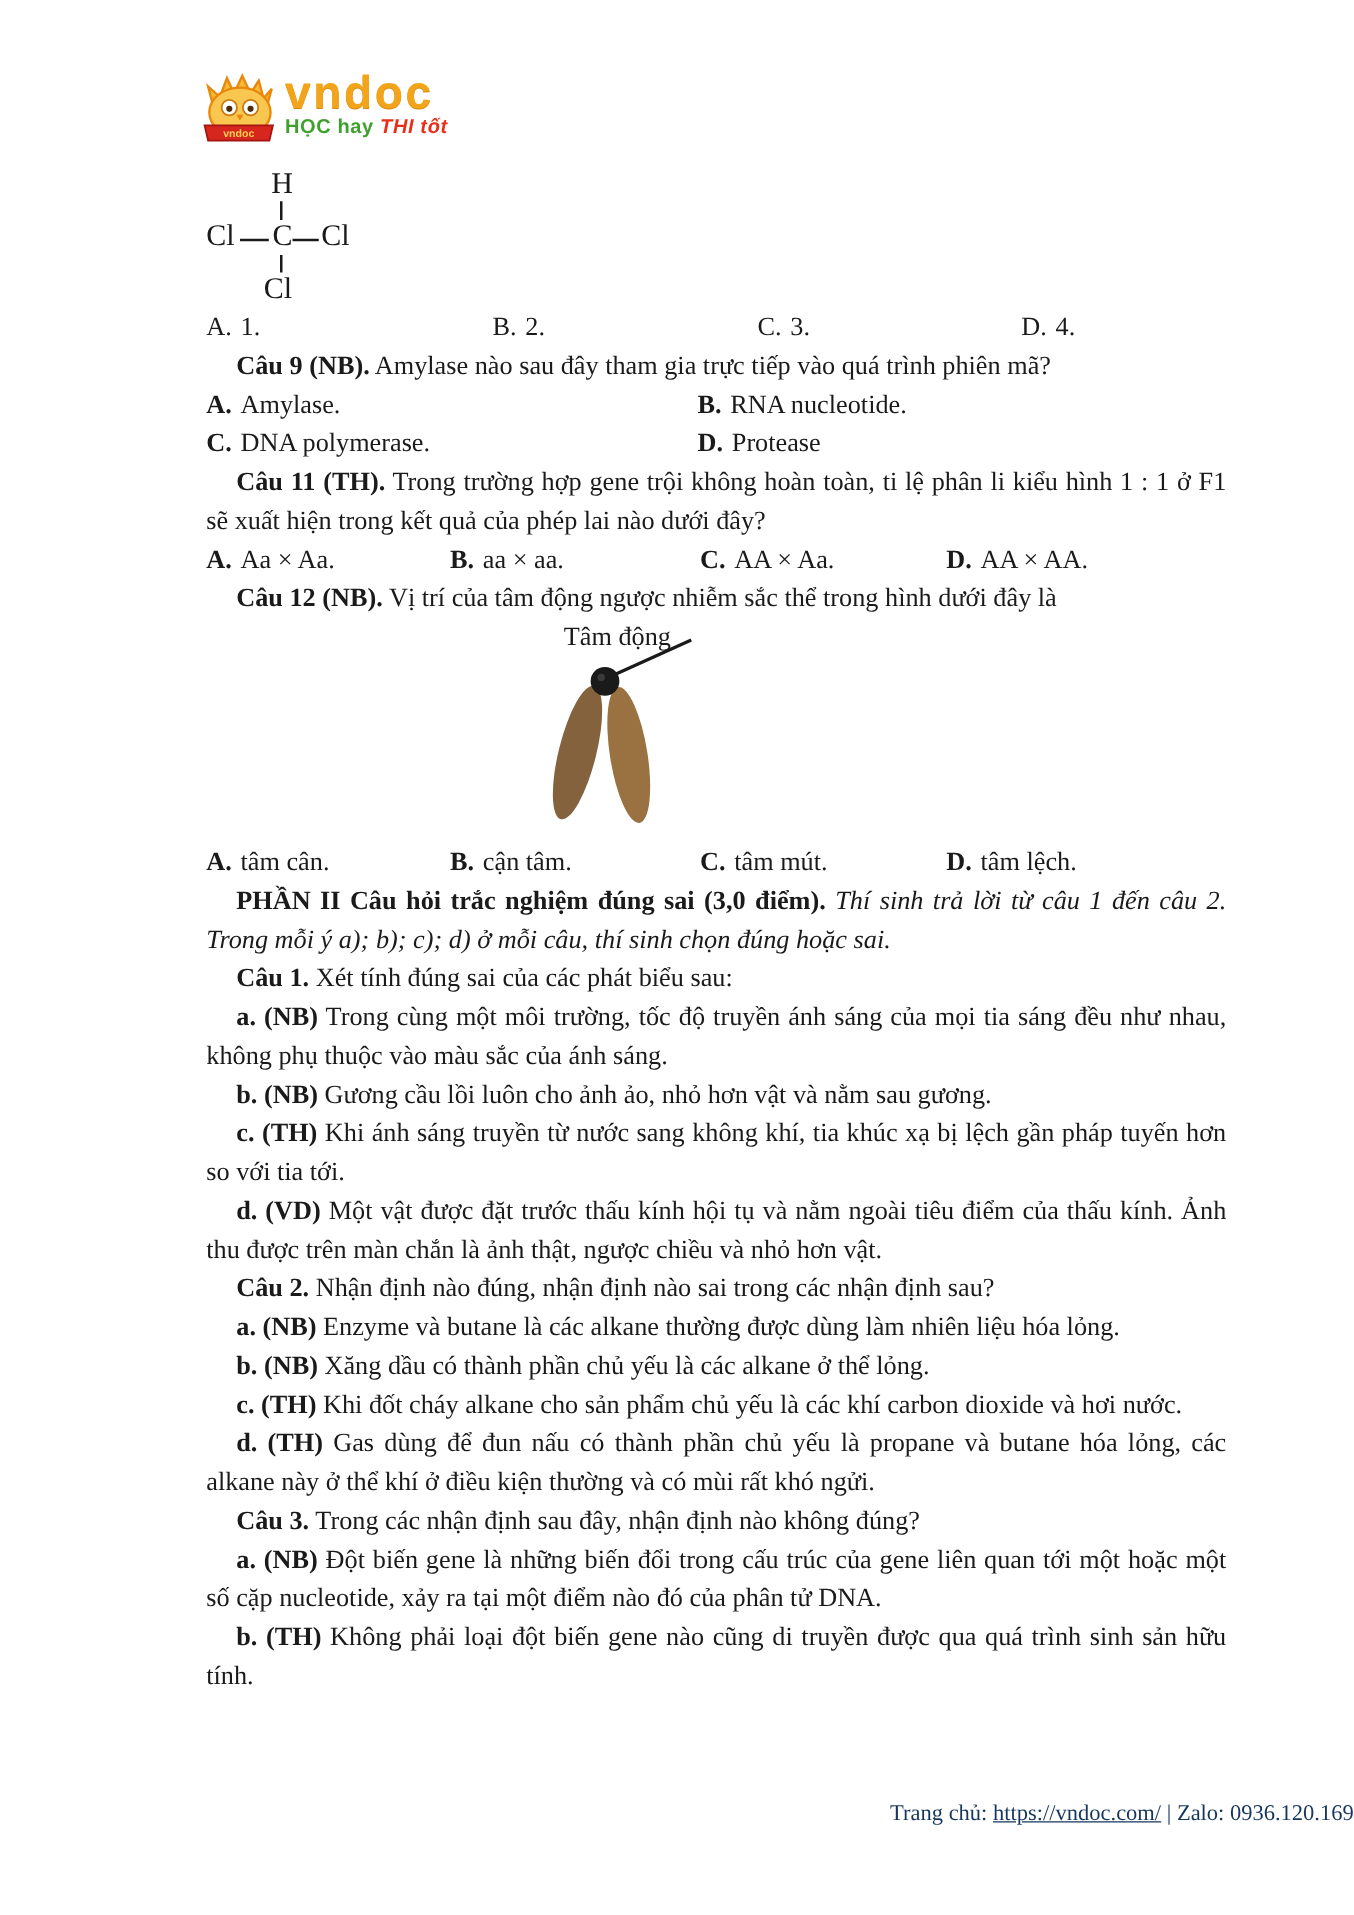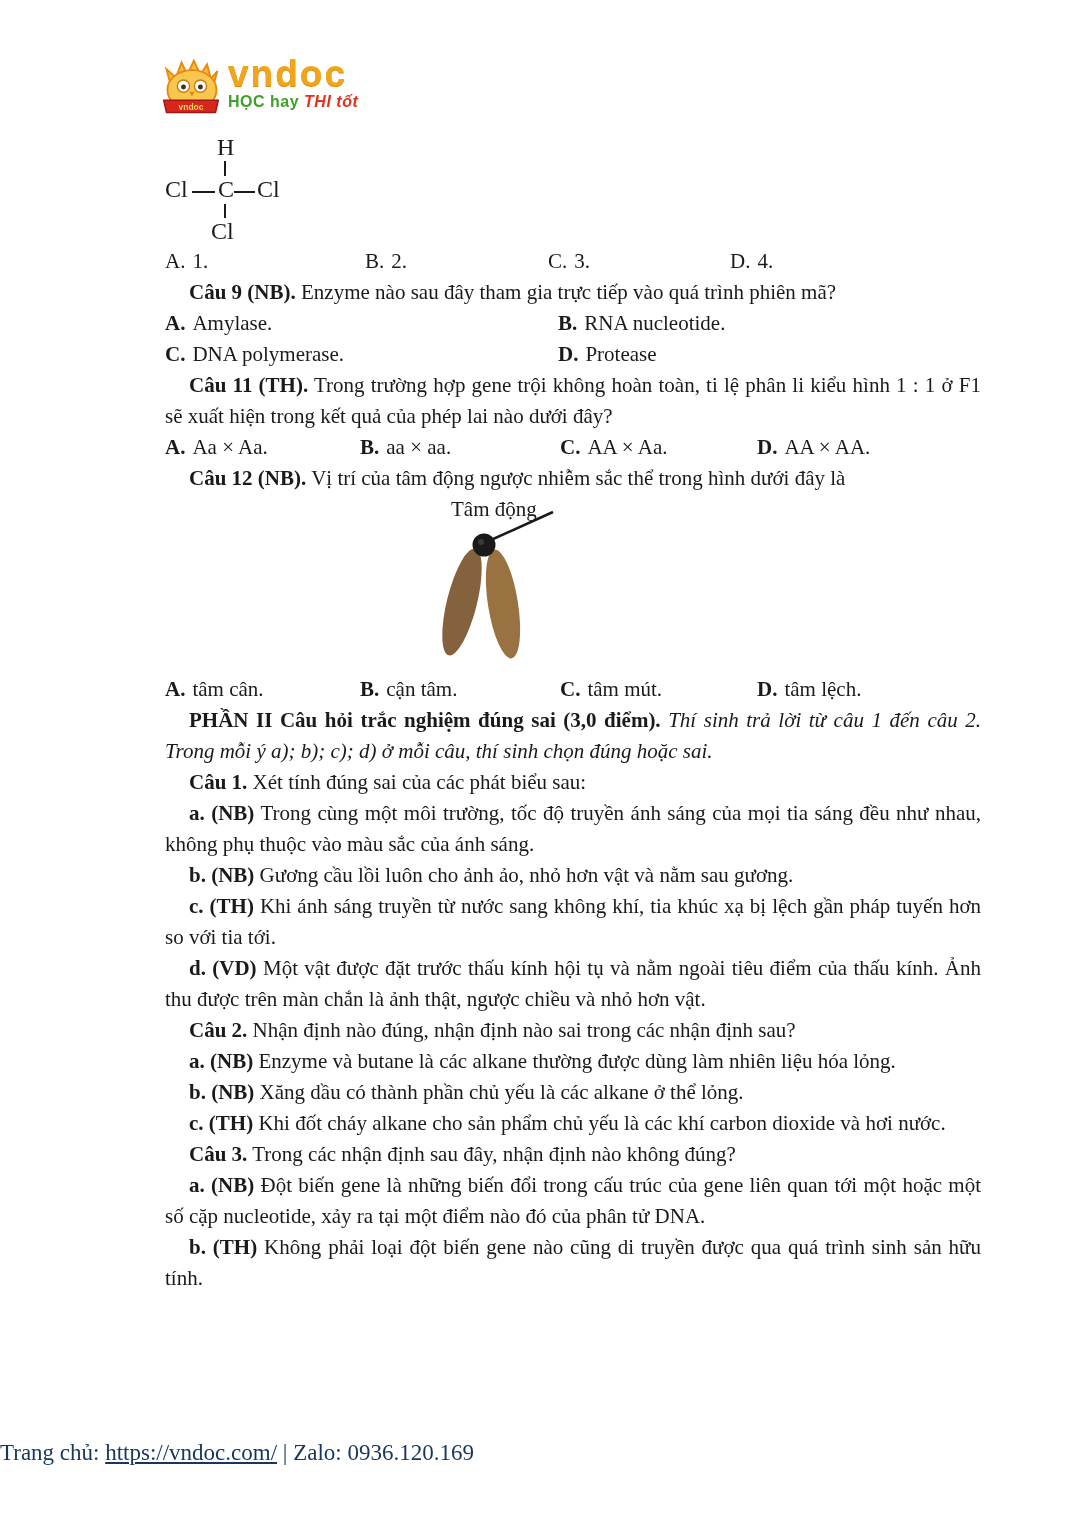--- a/index.html
+++ b/index.html
@@ -30,30 +30,30 @@
   .bond-h1{left:27px;top:55px;width:23px;height:2px;}
   .bond-h2{left:69px;top:55px;width:21px;height:2px;}
   .bond-v2{left:59px;top:68px;width:2px;height:14px;}
   
   .content{position:absolute;left:165px;top:246px;width:816px;font-size:21px;line-height:31px;}
   .para{text-align:justify;}
   .b{font-weight:bold;margin-left:24px;}
   .i{font-style:italic;}
   .opt-letter{font-weight:bold;margin-right:7px;}
   .opt-letter.plain{font-weight:normal;}
-  .row4a{display:grid;grid-template-columns:200px 183px 182px 1fr;}
+  .row4a{display:grid;grid-template-columns:200px 183px 182px 1fr;gap:29px;}
   .row4b{display:grid;grid-template-columns:195px 200px 197px 1fr;}
   .grid2{display:grid;grid-template-columns:393px 1fr;}
   
   .fig{position:relative;height:180px;text-align:center;}
   .fig-label{position:absolute;left:286px;top:0px;font-size:21px;}
   .fig-svg{position:absolute;left:120px;top:8px;}
   
-  .footer{position:absolute;left:0;top:1440px;width:1083px;text-align:left;
-    font-size:23px;color:#17365d;}
+  .footer{position:absolute;left:0;top:1440px;width:1083px;text-align:right;
+    font-size:18px;color:#17365d;}
   .footer a{color:#17365d;text-decoration:underline;cursor:pointer;}
 </style>
 </head>
 <body>
 
 <div class="logo">
   <svg width="66" height="64" viewBox="0 0 70 66">
     <path d="M14 32 L9 13 L19 22 L25 6 L31 19 L38 4 L45 19 L52 8 L56 23 L63 15 L58 33 Z" fill="#F6B93B" stroke="#E8890C" stroke-width="2"></path>
     <ellipse cx="36" cy="35" rx="26" ry="21" fill="#F9C74F" stroke="#E8890C" stroke-width="2"></ellipse>
     <circle cx="27" cy="31" r="6.5" fill="#ffffff" stroke="#C77B12" stroke-width="1.5"></circle>
@@ -86,21 +86,21 @@
 
   <div class="row4a">
     <div><span class="opt-letter plain">A.</span><span>1.</span></div>
     <div><span class="opt-letter plain">B.</span><span>2.</span></div>
     <div><span class="opt-letter plain">C.</span><span>3.</span></div>
     <div><span class="opt-letter plain">D.</span><span>4.</span></div>
   </div>
 
   <div class="para">
     <span class="b">Câu 9 (NB).</span>
-    <span>Enzyme nào sau đây tham gia trực tiếp vào quá trình phiên mã?</span>
+    <span>Amylase nào sau đây tham gia trực tiếp vào quá trình phiên mã?</span>
   </div>
   <div class="grid2">
     <div><span class="opt-letter">A.</span><span>Amylase.</span></div>
     <div><span class="opt-letter">B.</span><span>RNA nucleotide.</span></div>
     <div><span class="opt-letter">C.</span><span>DNA polymerase.</span></div>
     <div><span class="opt-letter">D.</span><span>Protease</span></div>
   </div>
 
   <div class="para">
     <span class="b">Câu 11 (TH).</span>
@@ -149,20 +149,21 @@
   <div class="para"><span class="b">c. (TH)</span> <span>Khi ánh sáng truyền từ nước sang không khí, tia khúc xạ bị lệch gần pháp tuyến hơn so với tia tới.</span></div>
   <div class="para"><span class="b">d. (VD)</span> <span>Một vật được đặt trước thấu kính hội tụ và nằm ngoài tiêu điểm của thấu kính. Ảnh thu được trên màn chắn là ảnh thật, ngược chiều và nhỏ hơn vật.</span></div>
 
   <div class="para">
     <span class="b">Câu 2.</span>
     <span>Nhận định nào đúng, nhận định nào sai trong các nhận định sau?</span>
   </div>
   <div class="para"><span class="b">a. (NB)</span> <span>Enzyme và butane là các alkane thường được dùng làm nhiên liệu hóa lỏng.</span></div>
   <div class="para"><span class="b">b. (NB)</span> <span>Xăng dầu có thành phần chủ yếu là các alkane ở thể lỏng.</span></div>
   <div class="para"><span class="b">c. (TH)</span> <span>Khi đốt cháy alkane cho sản phẩm chủ yếu là các khí carbon dioxide và hơi nước.</span></div>
+  <div class="para"><span class="b">d. (TH)</span> <span>Gas dùng để đun nấu có thành phần chủ yếu là propane và butane hóa lỏng, các alkane này ở thể khí ở điều kiện thường và có mùi rất khó ngửi.</span></div>
 
   <div class="para">
     <span class="b">Câu 3.</span>
     <span>Trong các nhận định sau đây, nhận định nào không đúng?</span>
   </div>
   <div class="para"><span class="b">a. (NB)</span> <span>Đột biến gene là những biến đổi trong cấu trúc của gene liên quan tới một hoặc một số cặp nucleotide, xảy ra tại một điểm nào đó của phân tử DNA.</span></div>
   <div class="para"><span class="b">b. (TH)</span> <span>Không phải loại đột biến gene nào cũng di truyền được qua quá trình sinh sản hữu tính.</span></div>
 
 </div>
 

